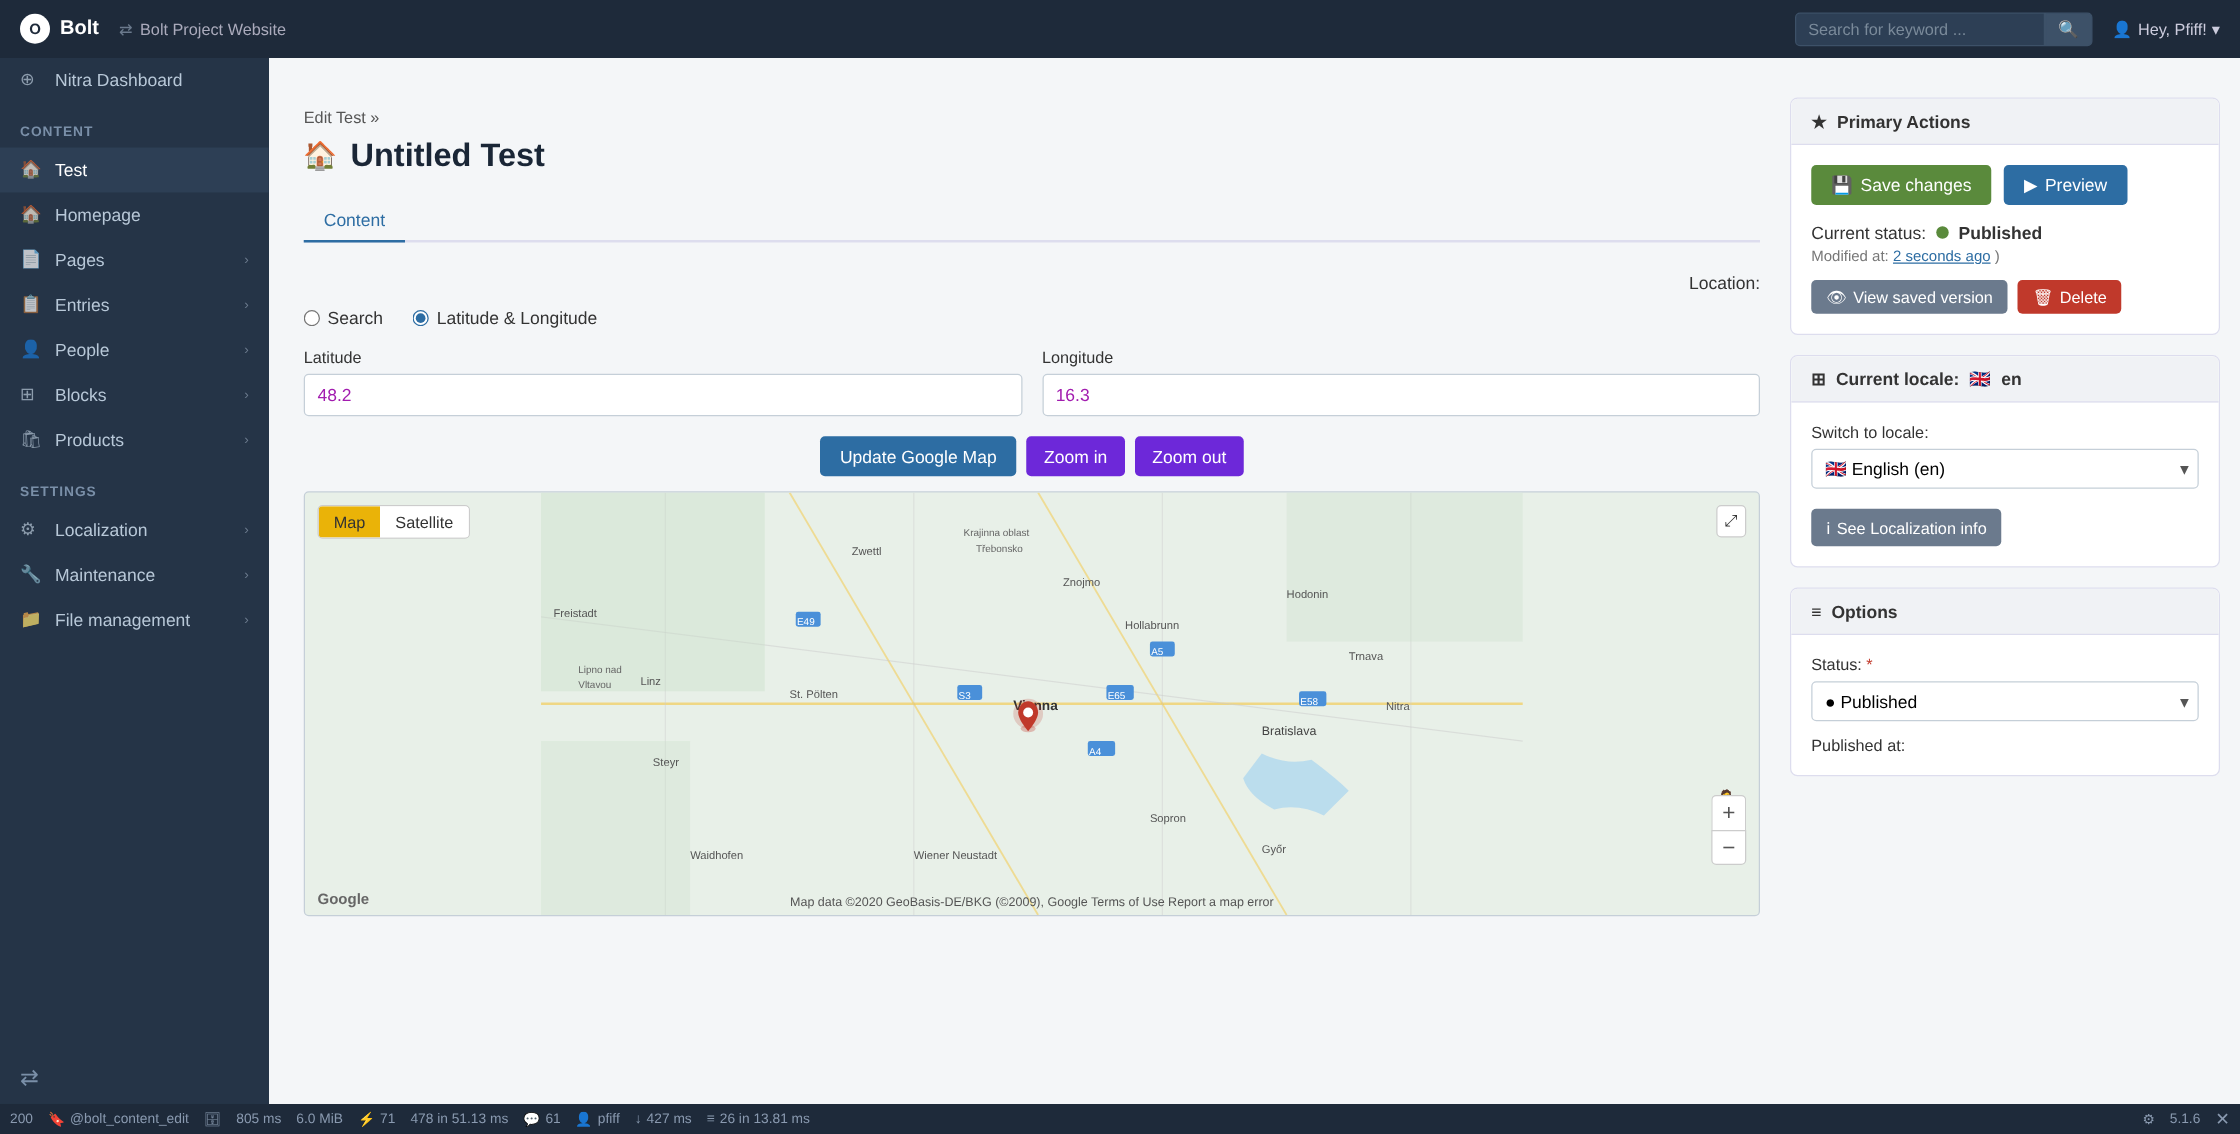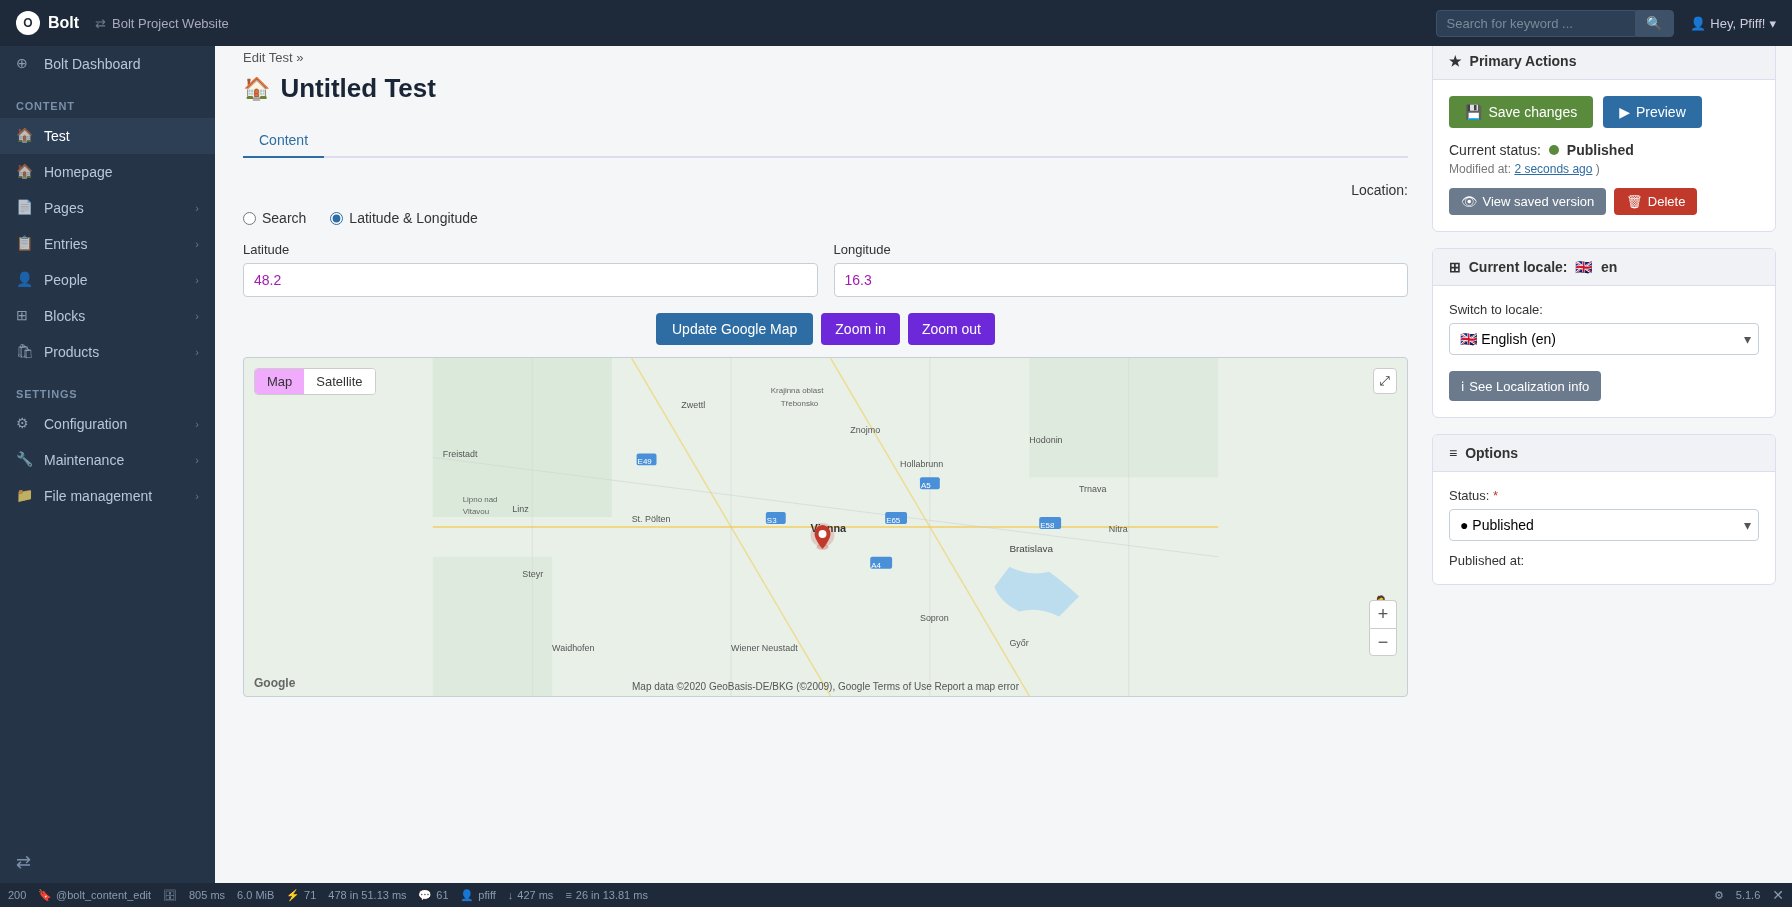--- a/index.html
+++ b/index.html
@@ -50,21 +50,21 @@
       text-decoration: none; font-size: 14px;
     }
     .sidebar-item.active { background: #2d3f55; color: #fff; }
     .sidebar-item-icon { width: 18px; height: 18px; opacity: 0.7; }
     .sidebar-item-arrow { margin-left: auto; color: #6b7a8d; font-size: 11px; }
     .sidebar-spacer { flex: 1; }
     .sidebar-toggle { padding: 10px 16px; color: #7a8fa8; cursor: pointer; font-size: 18px; }
 
     
     .main-wrapper {
-      margin-top: 26px;
+      margin-top: 62px;
       margin-left: 215px;
       min-height: calc(100vh - 46px - 24px);
       display: flex;
       gap: 0;
     }
 
     
     .content-area {
       flex: 1;
       padding: 24px 24px 24px 28px;
@@ -113,21 +113,21 @@
       overflow: hidden;
       background: #e8f0e8;
     }
     .map-tabs-overlay {
       position: absolute; top: 10px; left: 10px; z-index: 10;
       display: flex; background: #fff; border: 1px solid #ccc; border-radius: 4px; overflow: hidden;
     }
     .map-tab-btn {
       padding: 5px 12px; font-size: 13px; cursor: pointer; background: #fff; border: none; color: #333;
     }
-    .map-tab-btn.active { background: #f0abfc; font-weight: 500; }
+    .map-tab-btn.active { background: #eab308; font-weight: 500; }
     .map-expand {
       position: absolute; top: 10px; right: 10px; z-index: 10;
       background: #fff; border: 1px solid #ccc; border-radius: 4px; padding: 4px 6px; cursor: pointer; font-size: 13px;
     }
     .map-zoom-controls {
       position: absolute; right: 10px; bottom: 40px; z-index: 10;
       display: flex; flex-direction: column;
     }
     .map-zoom-btn {
       background: #fff; border: 1px solid #ccc; width: 28px; height: 28px;
@@ -235,21 +235,21 @@
   <div class="top-nav-user">
     <span>👤</span>
     <span>Hey, Pfiff!</span>
     <span>▾</span>
   </div>
 </nav>
 
 <aside class="sidebar">
   <a class="sidebar-item">
     <span class="sidebar-item-icon">⊕</span>
-    <span>Bolt Dashboard</span>
+    <span>Nitra Dashboard</span>
   </a>
   <div class="sidebar-section-label">CONTENT</div>
   <a class="sidebar-item active">
     <span class="sidebar-item-icon">🏠</span>
     <span>Test</span>
   </a>
   <a class="sidebar-item">
     <span class="sidebar-item-icon">🏠</span>
     <span>Homepage</span>
   </a>
@@ -274,21 +274,21 @@
     <span class="sidebar-item-arrow">›</span>
   </a>
   <a class="sidebar-item">
     <span class="sidebar-item-icon">🛍</span>
     <span>Products</span>
     <span class="sidebar-item-arrow">›</span>
   </a>
   <div class="sidebar-section-label">SETTINGS</div>
   <a class="sidebar-item">
     <span class="sidebar-item-icon">⚙</span>
-    <span>Configuration</span>
+    <span>Localization</span>
     <span class="sidebar-item-arrow">›</span>
   </a>
   <a class="sidebar-item">
     <span class="sidebar-item-icon">🔧</span>
     <span>Maintenance</span>
     <span class="sidebar-item-arrow">›</span>
   </a>
   <a class="sidebar-item">
     <span class="sidebar-item-icon">📁</span>
     <span>File management</span>

